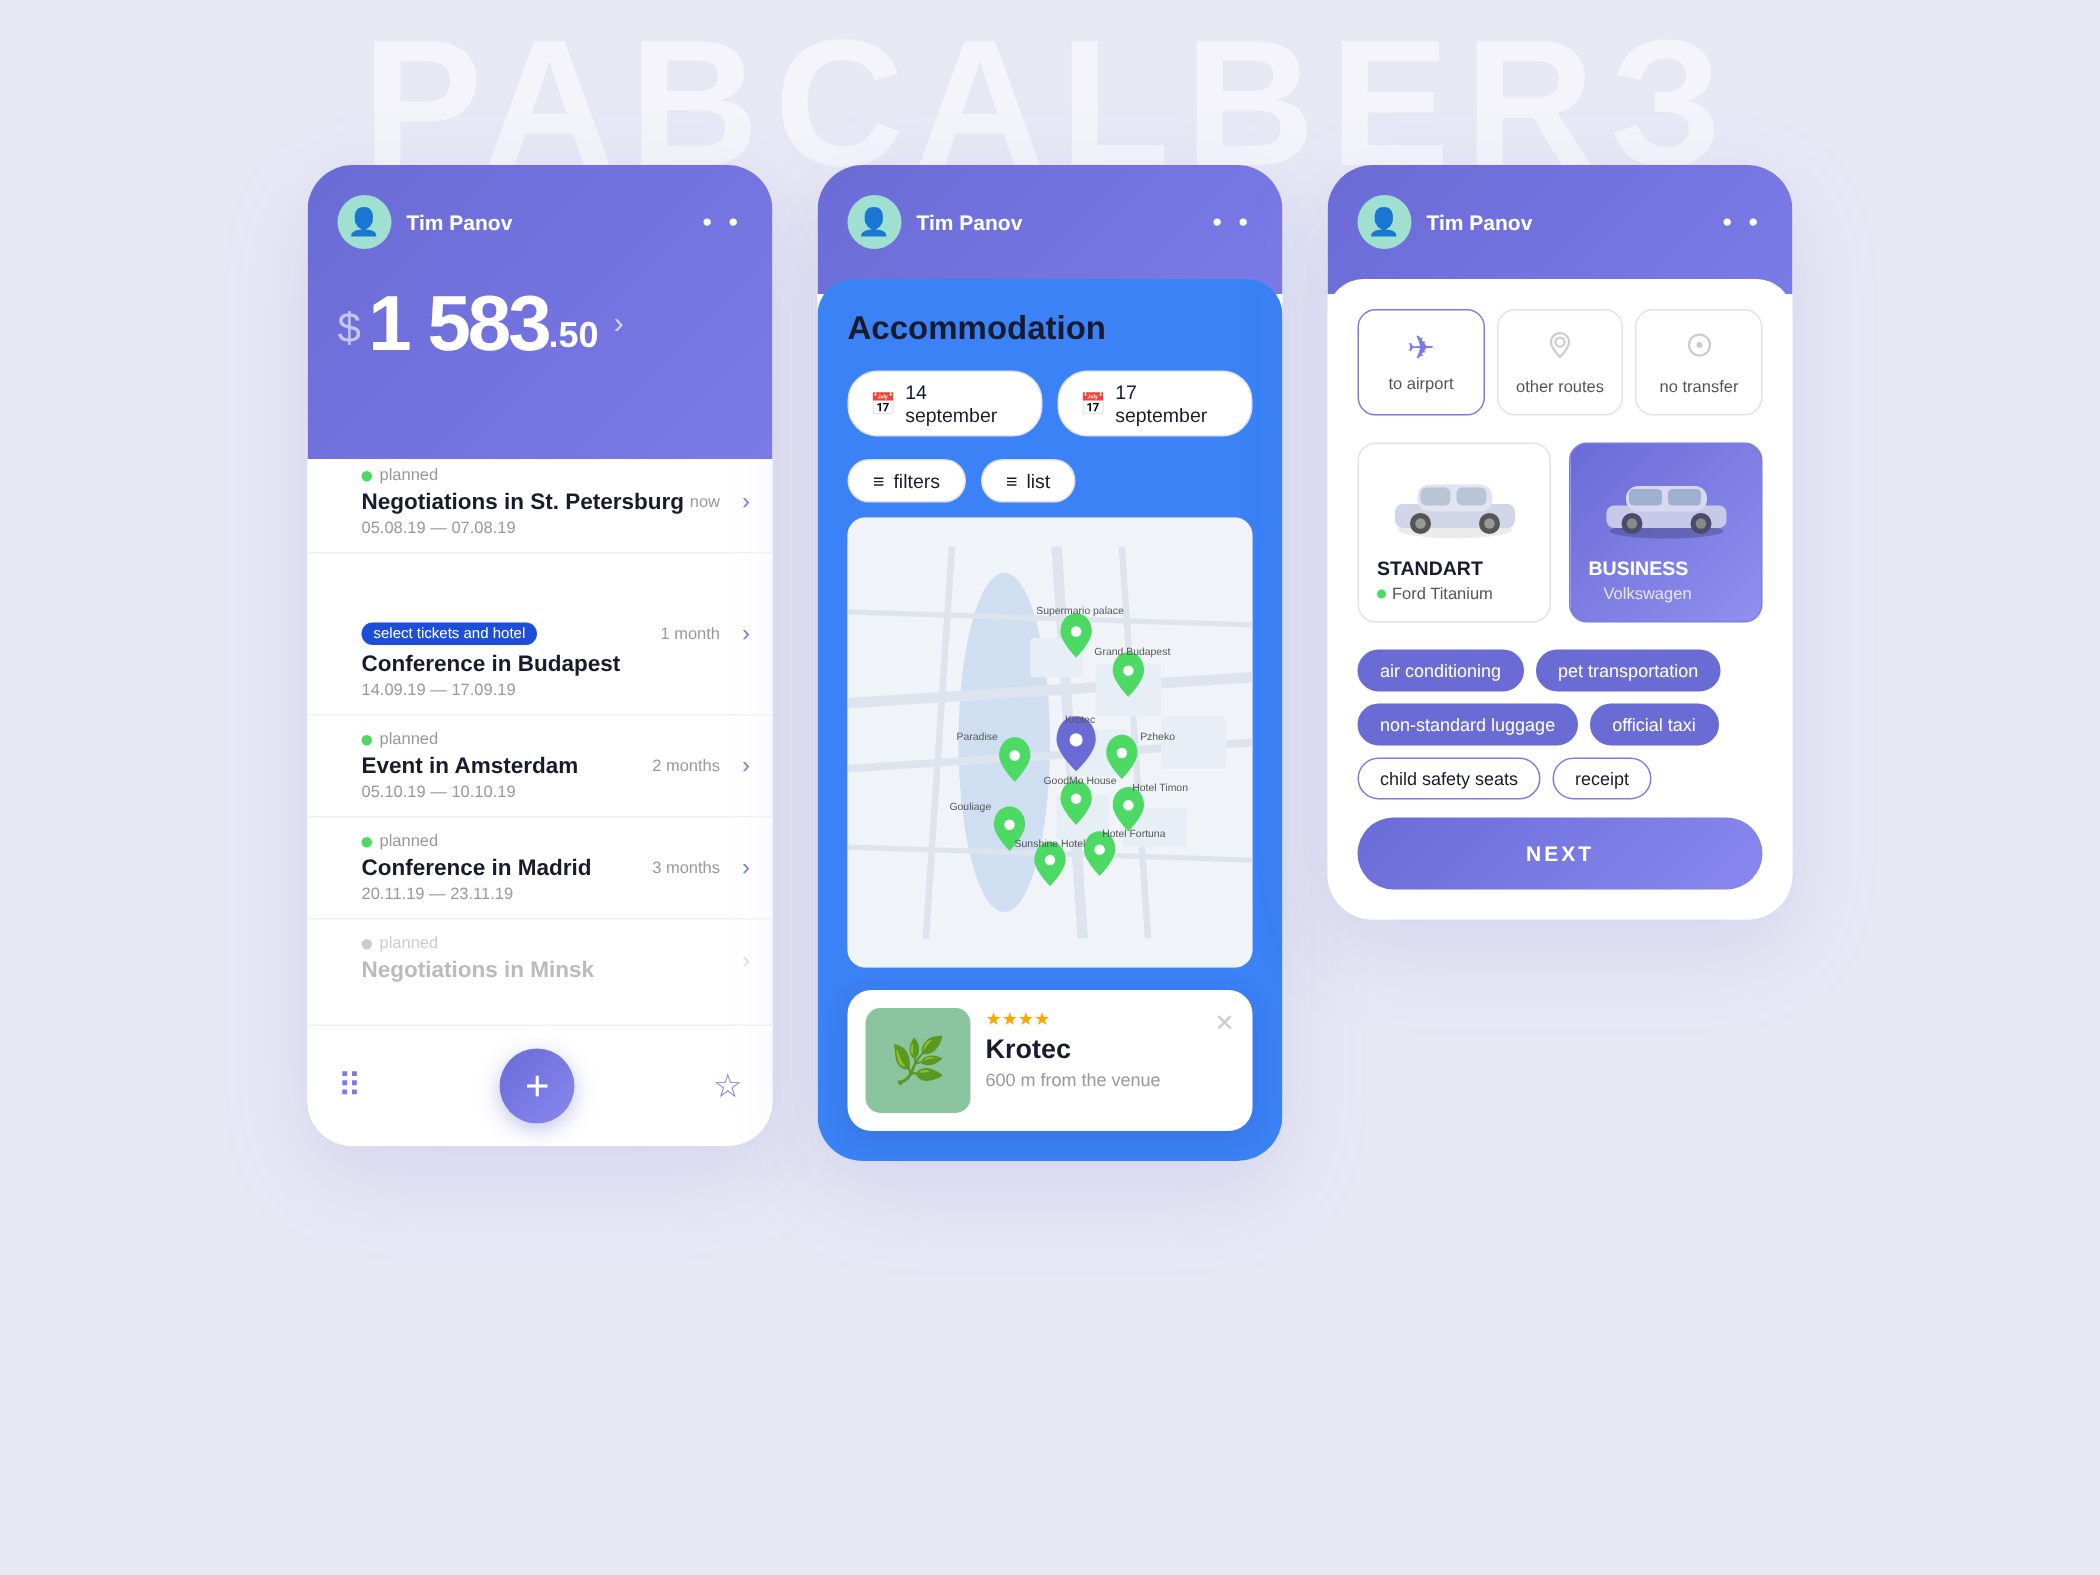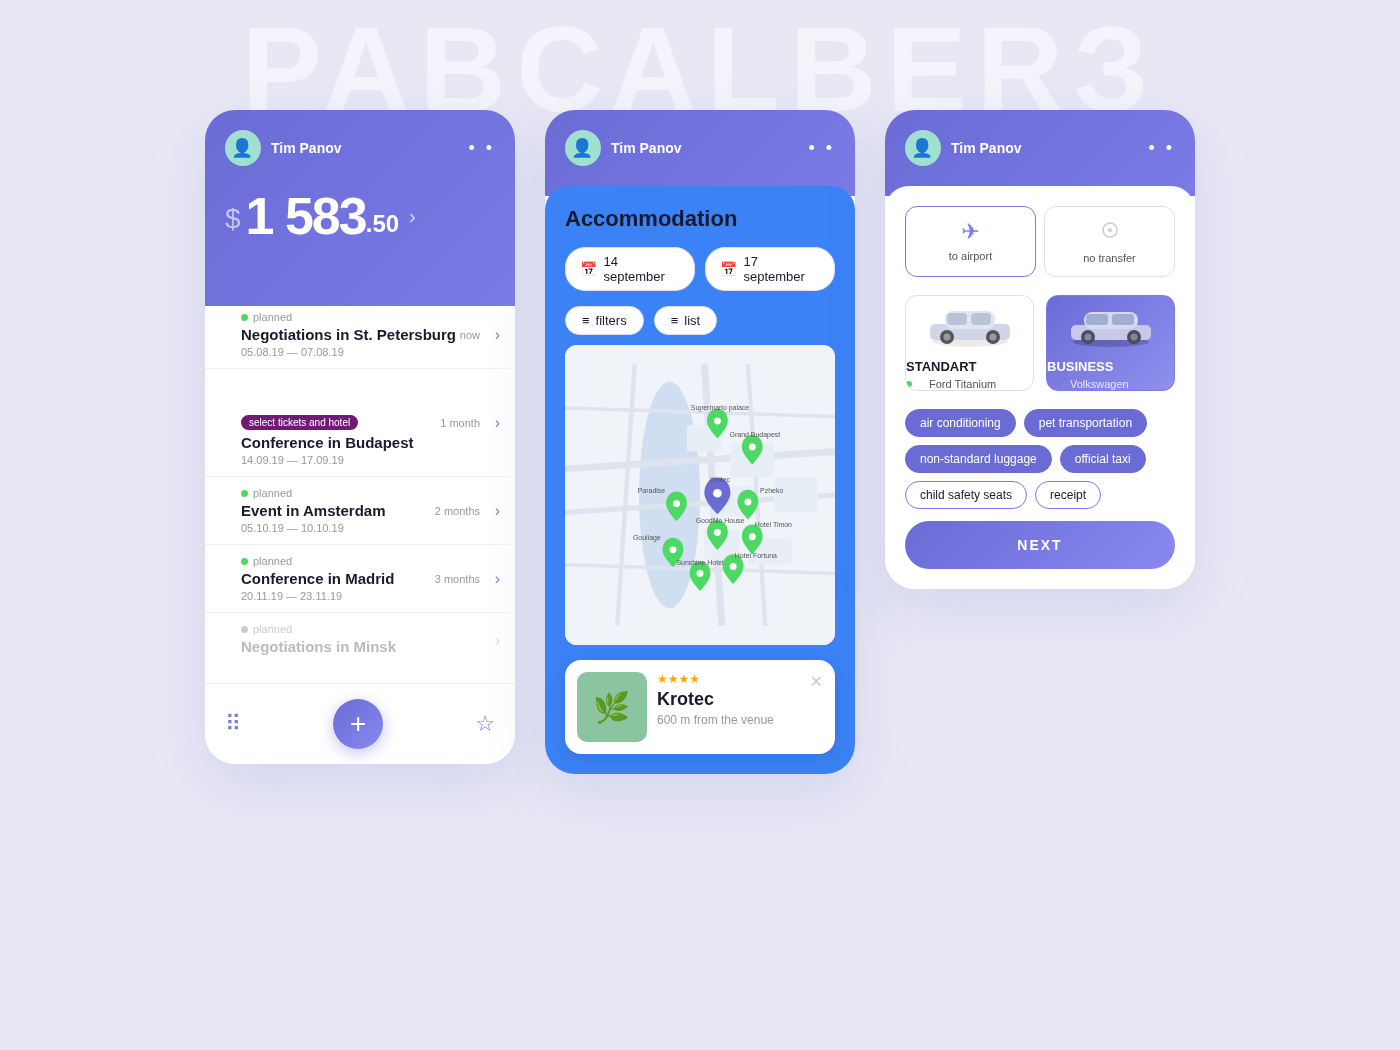--- a/index.html
+++ b/index.html
@@ -128,21 +128,21 @@
     }
     .status-dot {
       width: 7px; height: 7px;
       border-radius: 50%;
       margin-right: 5px;
     }
     .status-dot.green { background: #4cd964; }
     .status-dot.gray { background: #ccc; }
 
     .badge-select {
-      background: #701a75;
+      background: #1d4ed8;
       color: white;
       font-size: 10px;
       padding: 2px 8px;
       border-radius: 10px;
       margin-bottom: 4px;
       display: inline-block;
       margin-top: 36px;
     }
     .item-title {
       font-size: 15px;
@@ -343,37 +343,38 @@
 
     .car-options {
       display: flex;
       gap: 12px;
       margin-bottom: 18px;
     }
     .car-card {
       flex: 1;
       border: 1.5px solid #e0e0f0;
       border-radius: 12px;
+      padding: 12px;
       position: relative;
       overflow: hidden;
     }
     .car-card.business {
       background: linear-gradient(135deg, #6b6bd6, #9090f0);
       border-color: #7b7be8;
     }
 
     .car-img {
       width: 90px; height: 55px;
       display: flex; align-items: center; justify-content: center;
       margin: 0 auto 8px;
     }
     .car-label { font-size: 13px; font-weight: 800; color: #1a1a2e; margin-bottom: 4px; }
     .car-label.white { color: white; }
     .car-model {
-      display: flex; align-items: center; gap: 17px;
+      display: flex; align-items: center; gap: 4px;
       font-size: 11px; color: #555;
     }
     .car-model.white-text { color: rgba(255,255,255,0.8); }
     .car-model-dot { width: 6px; height: 6px; border-radius: 50%; background: #4cd964; }
     .car-model-dot.blue { background: #7b7be8; }
 
     .tags-row {
       display: flex;
       flex-wrap: wrap;
       gap: 8px;
@@ -638,20 +639,29 @@
         <span class="dots">• •</span>
       </div>
     </div>
     <div class="phone3-body">
 
       
       <div class="transfer-options">
         <div class="transfer-option active">
           <div class="t-icon">✈</div>
           <div class="t-label">to airport</div>
+        </div>
+        <div class="transfer-option">
+          <div class="t-icon gray">
+            <svg width="22" height="22" viewBox="0 0 22 22">
+              <circle cx="11" cy="9" r="3" fill="none" stroke="#ccc" stroke-width="1.5"></circle>
+              <path d="M11 3 C7.5 3 5 5.8 5 9 C5 13 11 19 11 19 C11 19 17 13 17 9 C17 5.8 14.5 3 11 3Z" fill="none" stroke="#ccc" stroke-width="1.5"></path>
+            </svg>
+          </div>
+          <div class="t-label">other routes</div>
         </div>
         <div class="transfer-option">
           <div class="t-icon gray">
             <svg width="22" height="22" viewBox="0 0 22 22">
               <circle cx="11" cy="11" r="7" fill="none" stroke="#ccc" stroke-width="1.5"></circle>
               <circle cx="11" cy="11" r="2" fill="#ccc"></circle>
             </svg>
           </div>
           <div class="t-label">no transfer</div>
         </div>

